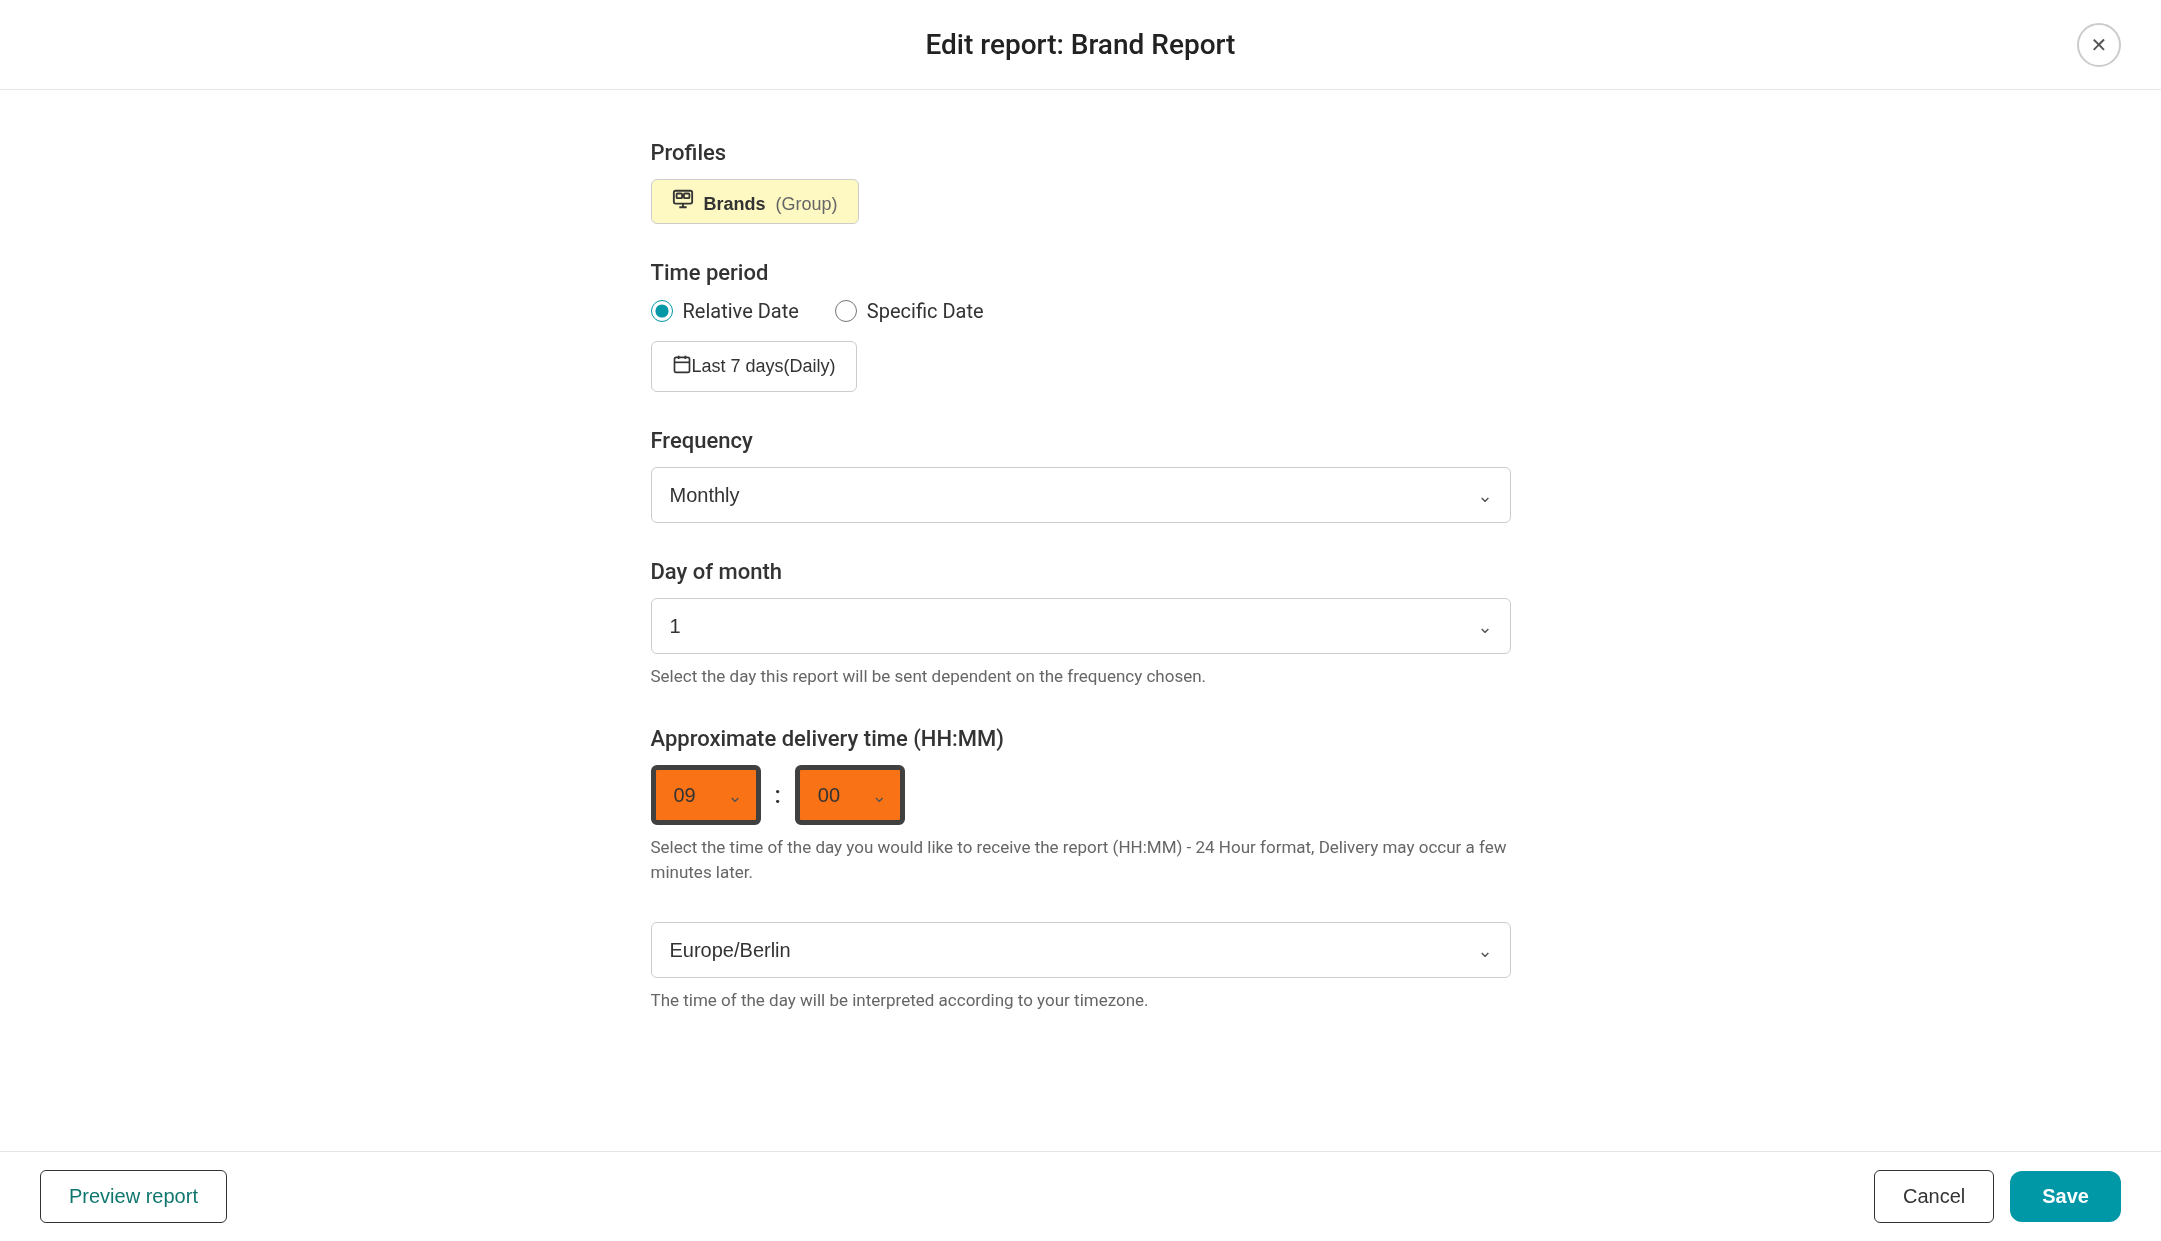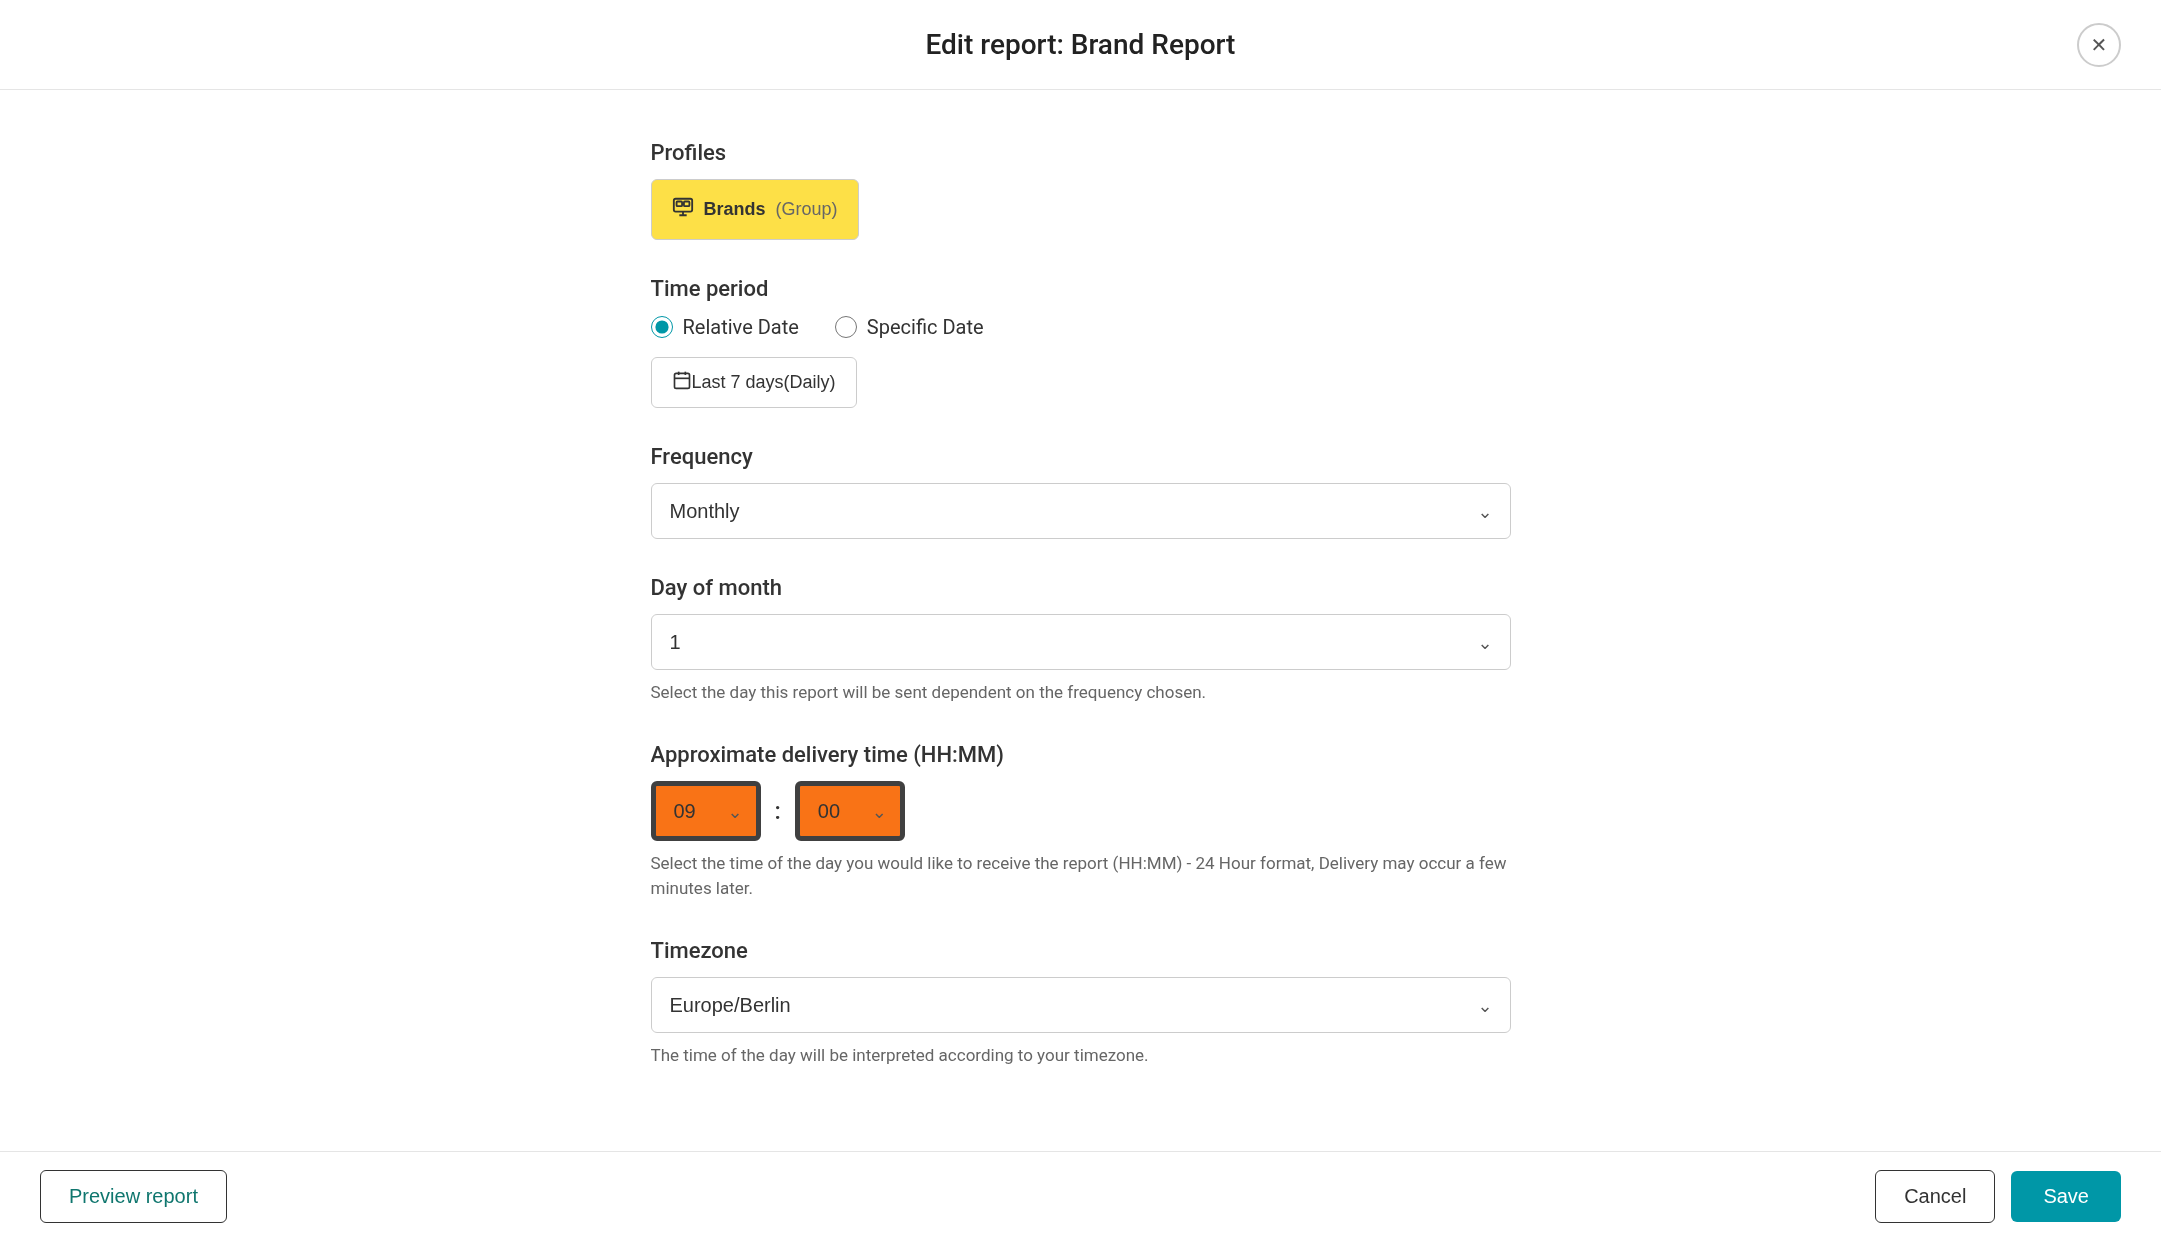--- a/index.html
+++ b/index.html
@@ -65,26 +65,26 @@
 
     .section-label {
       font-size: 22px;
       font-weight: 500;
       color: #333;
       margin-bottom: 14px;
     }
 
     .profile-btn {
       display: inline-flex;
-      align-items: center;
+      align-items: flex-end;
       gap: 10px;
       border: 1px solid #ccc;
       border-radius: 6px;
-      padding: 16px 20px;
-      background: #fde047;
+      padding: 8px 20px;
+      background: #fef9c3;
       cursor: pointer;
       font-size: 18px;
       color: #333;
     }
 
     .profile-name {
       font-weight: 600;
     }
 
     .profile-group {
@@ -230,26 +230,26 @@
       border-radius: 6px;
       padding: 14px 28px;
       font-size: 20px;
       cursor: pointer;
       color: #333;
     }
 
     .save-btn {
       border: none;
       background: #0097a7;
-      border-radius: 6px;
+      border-radius: 12px;
       padding: 14px 32px;
       font-size: 20px;
       cursor: pointer;
       color: #fff;
-      font-weight: 400;
+      font-weight: 700;
     }
 
     .brands-icon svg {
       width: 22px;
       height: 22px;
     }
 
     .calendar-icon svg {
       width: 20px;
       height: 20px;
@@ -402,21 +402,20 @@
           <option value="30">30</option>
           <option value="45">45</option>
         </select>
         <span class="select-chevron">⌄</span>
       </div>
     </div>
     <p class="help-text">Select the time of the day you would like to receive the report (HH:MM) - 24 Hour format, Delivery may occur a few minutes later.</p>
   </div>
 
   <div class="section">
-    <div class="section-label">Timezone</div>
     <div class="select-wrapper">
       <select class="select-field">
         <option value="Europe/Berlin" selected="">Europe/Berlin</option>
         <option value="Europe/London">Europe/London</option>
         <option value="America/New_York">America/New_York</option>
         <option value="America/Los_Angeles">America/Los_Angeles</option>
         <option value="Asia/Tokyo">Asia/Tokyo</option>
       </select>
       <span class="select-chevron">⌄</span>
     </div>

